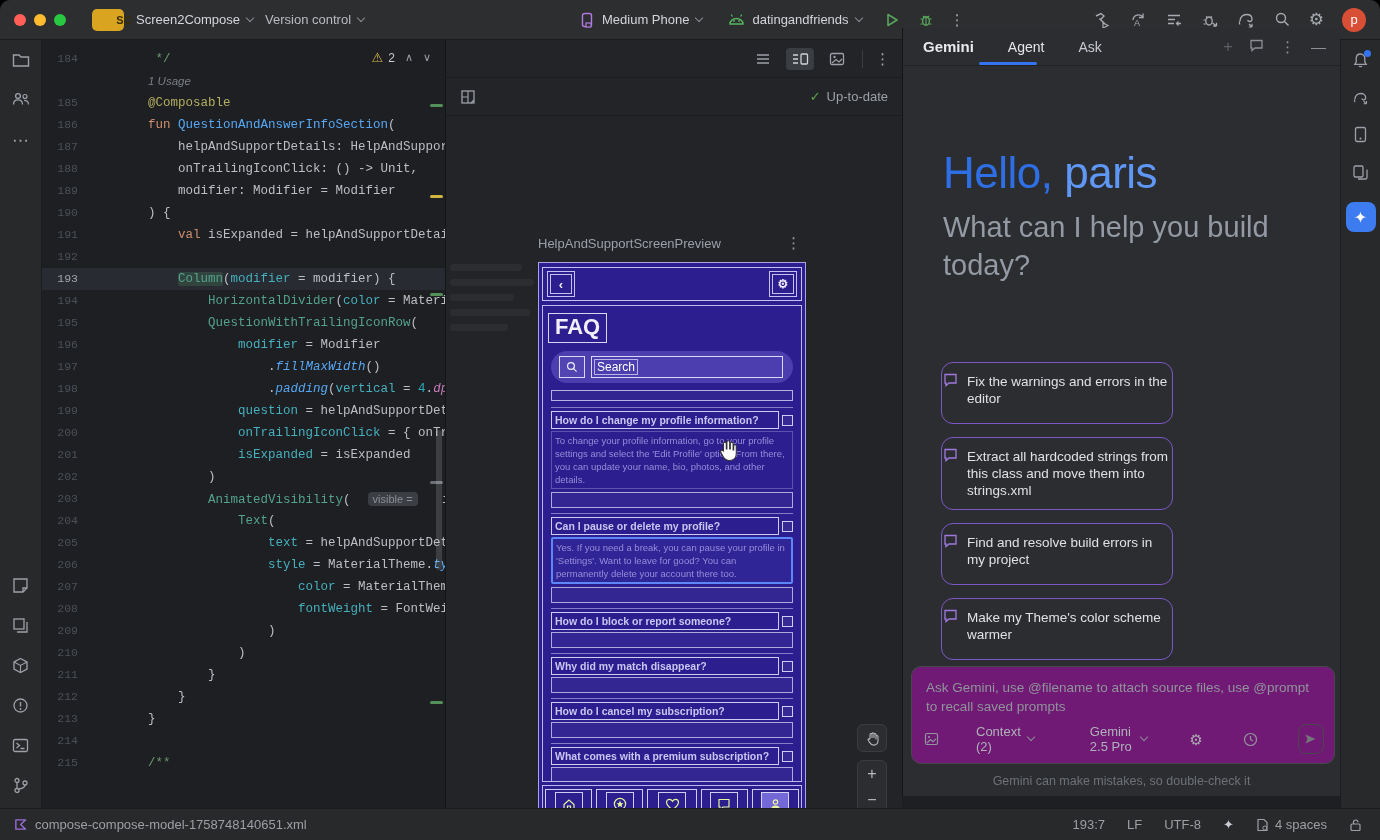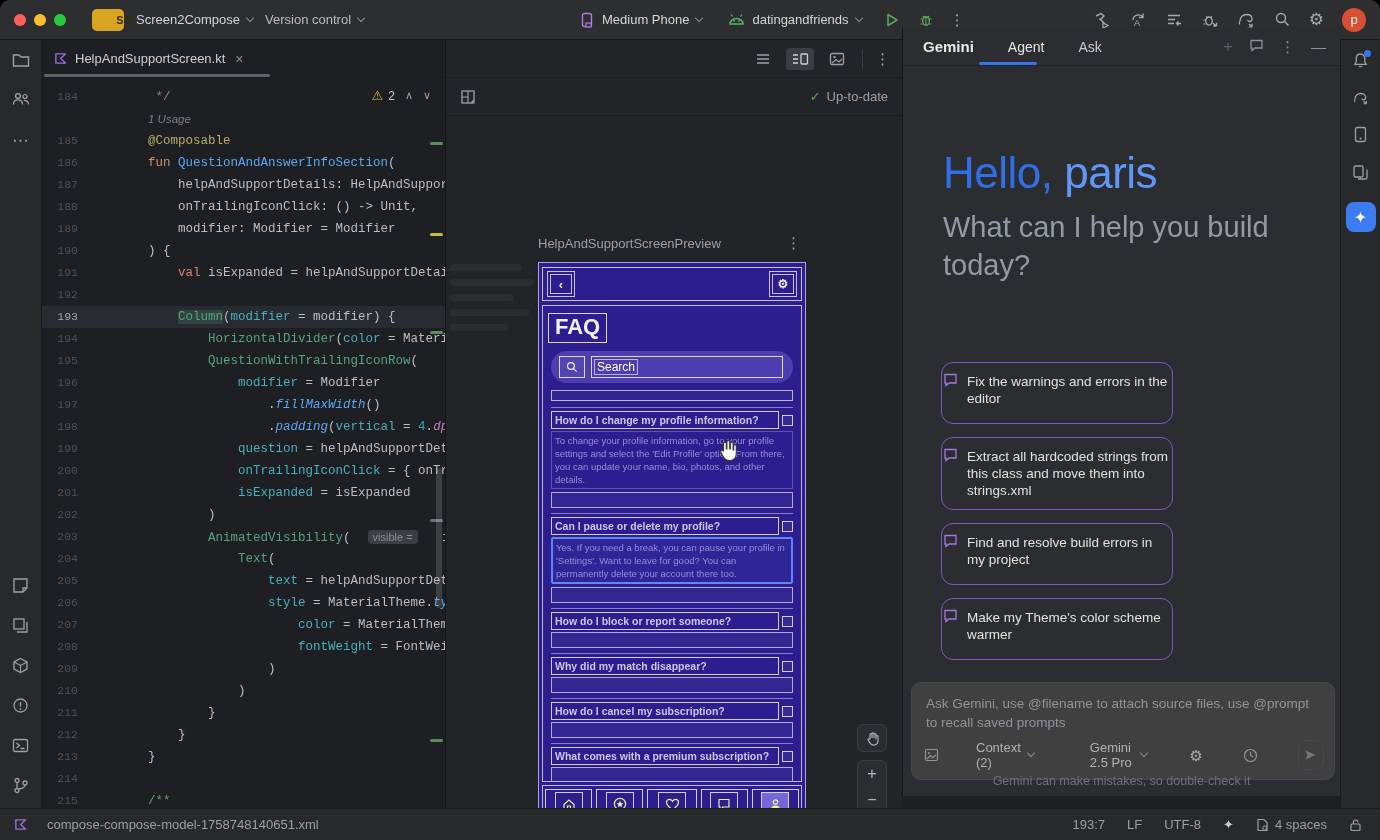--- a/index.html
+++ b/index.html
@@ -134,32 +134,32 @@
   .g-underline{position:absolute;left:76px;top:34px;width:58px;height:3px;border-radius:2px;background:#3574F0;}
   .g-icons{position:absolute;right:14px;display:flex;align-items:center;gap:16px;color:#8d9096;}
   .g-hello{position:absolute;left:40px;top:120px;font-size:44px;letter-spacing:-.5px;}
   .g-hello .h1c{color:#2f6fe6;} .g-hello .h2c{color:#5f97f6;}
   .g-sub{position:absolute;left:40px;top:180px;width:330px;font-size:29px;line-height:38px;color:#949aa4;}
   .g-cards{position:absolute;left:38px;top:334px;width:232px;display:flex;flex-direction:column;gap:13px;}
   .g-card{border:1px solid #7e57c6;border-radius:12px;min-height:62px;padding:10px 1px;
           display:grid;grid-template-columns:24px 1fr;align-items:start;}
   .g-card .txt{font-size:13.5px;line-height:17px;color:#dfe1e5;}
   .g-input{position:absolute;left:8px;top:638px;width:424px;height:98px;border:1px solid #46484d;
-           border-radius:10px;background:#404040;margin-top:16px;}
+           border-radius:10px;background:#701a75;}
   .g-ph{padding:11px 14px 0;width:420px;font-size:13.5px;line-height:19px;color:#90949b;}
   .g-inrow{position:absolute;left:12px;right:10px;bottom:9px;display:flex;align-items:center;
            font-size:13px;color:#aeb2b8;gap:28px;}
   .g-inrow .sp{flex:1;}
   .sendbtn{width:44px;height:30px;border:1px solid #46484d;border-radius:8px;display:flex;
            align-items:center;justify-content:center;margin-left:12px;}
   .g-disc{position:absolute;left:0;right:0;top:746px;text-align:center;font-size:12.5px;color:#6e7176;}
   
   .statusbar{position:absolute;left:0;top:808px;width:1380px;height:32px;background:#28292b;
              border-top:1px solid #1b1c1e;display:flex;align-items:center;font-size:13px;color:#9d9fa5;}
-  .sb-left{display:flex;align-items:center;gap:20px;margin-left:14px;}
+  .sb-left{display:flex;align-items:center;gap:8px;margin-left:14px;}
   .sb-right{position:absolute;right:18px;display:flex;align-items:center;gap:22px;}
   .cursor{position:absolute;left:716px;top:438px;z-index:50;}
 </style>
 </head>
 <body>
 
 <div class="app">
 
   <div class="titlebar">
     <div class="lights">
@@ -312,32 +312,20 @@
             <circle cx="4" cy="3.5" r="2" fill="none" stroke="#9da0a8" stroke-width="1.3"></circle>
             <circle cx="4" cy="13.5" r="2" fill="none" stroke="#9da0a8" stroke-width="1.3"></circle>
             <circle cx="12" cy="6" r="2" fill="none" stroke="#9da0a8" stroke-width="1.3"></circle>
             <path d="M4 5.5 V11.5 M12 8 c0 3-3 3.5-6 4" fill="none" stroke="#9da0a8" stroke-width="1.3"></path>
           </svg>
       </span>
     </div>
   </div>
 
   <div class="editor">
-    <div class="tabbar">
-      <div class="tab">
-        <span class="icon" style="margin-right:8px">
-          <svg width="13" height="13" viewBox="0 0 14 14">
-              <path d="M2 2 H12.5 L7.2 7 L12.5 12 H2 Z" fill="none" stroke="#9b6bd6" stroke-width="1.5" stroke-linejoin="round"></path>
-            </svg>
-        </span>
-        <span>HelpAndSupportScreen.kt</span>
-        <span class="close">×</span>
-      </div>
-      <div class="tab-underline"></div>
-    </div>
     <div class="code">
       <div id="code-rows">
           <div class="row"><span class="ln">184</span><span class="ct"><span class="tk-c"> */</span></span></div>
           <div class="row"><span class="ln"></span><span class="ct"><span class="tk-inlay">1 Usage</span></span></div>
           <div class="row"><span class="ln">185</span><span class="ct"><span class="tk-a">@Composable</span></span></div>
           <div class="row"><span class="ln">186</span><span class="ct"><span class="tk-k">fun </span><span class="tk-f">QuestionAndAnswerInfoSection</span><span class="tk-d">(</span></span></div>
           <div class="row"><span class="ln">187</span><span class="ct"><span class="tk-d">    helpAndSupportDetails: HelpAndSupportD</span></span></div>
           <div class="row"><span class="ln">188</span><span class="ct"><span class="tk-d">    onTrailingIconClick: () -&gt; Unit,</span></span></div>
           <div class="row"><span class="ln">189</span><span class="ct"><span class="tk-d">    modifier: Modifier = Modifier</span></span></div>
           <div class="row"><span class="ln">190</span><span class="ct"><span class="tk-d">) {</span></span></div>

